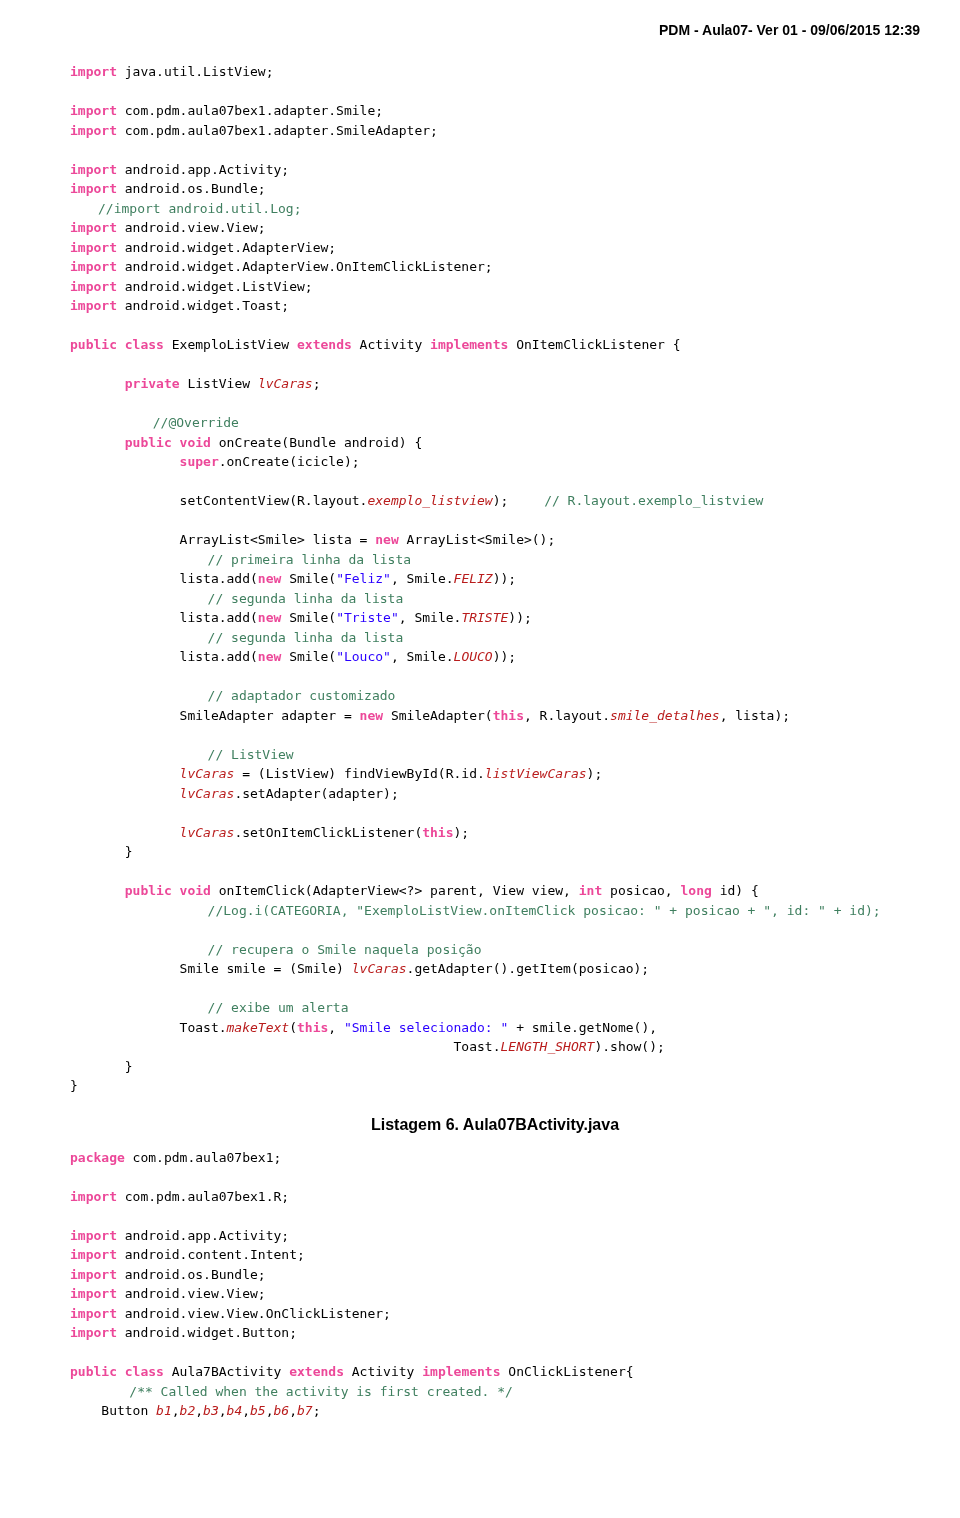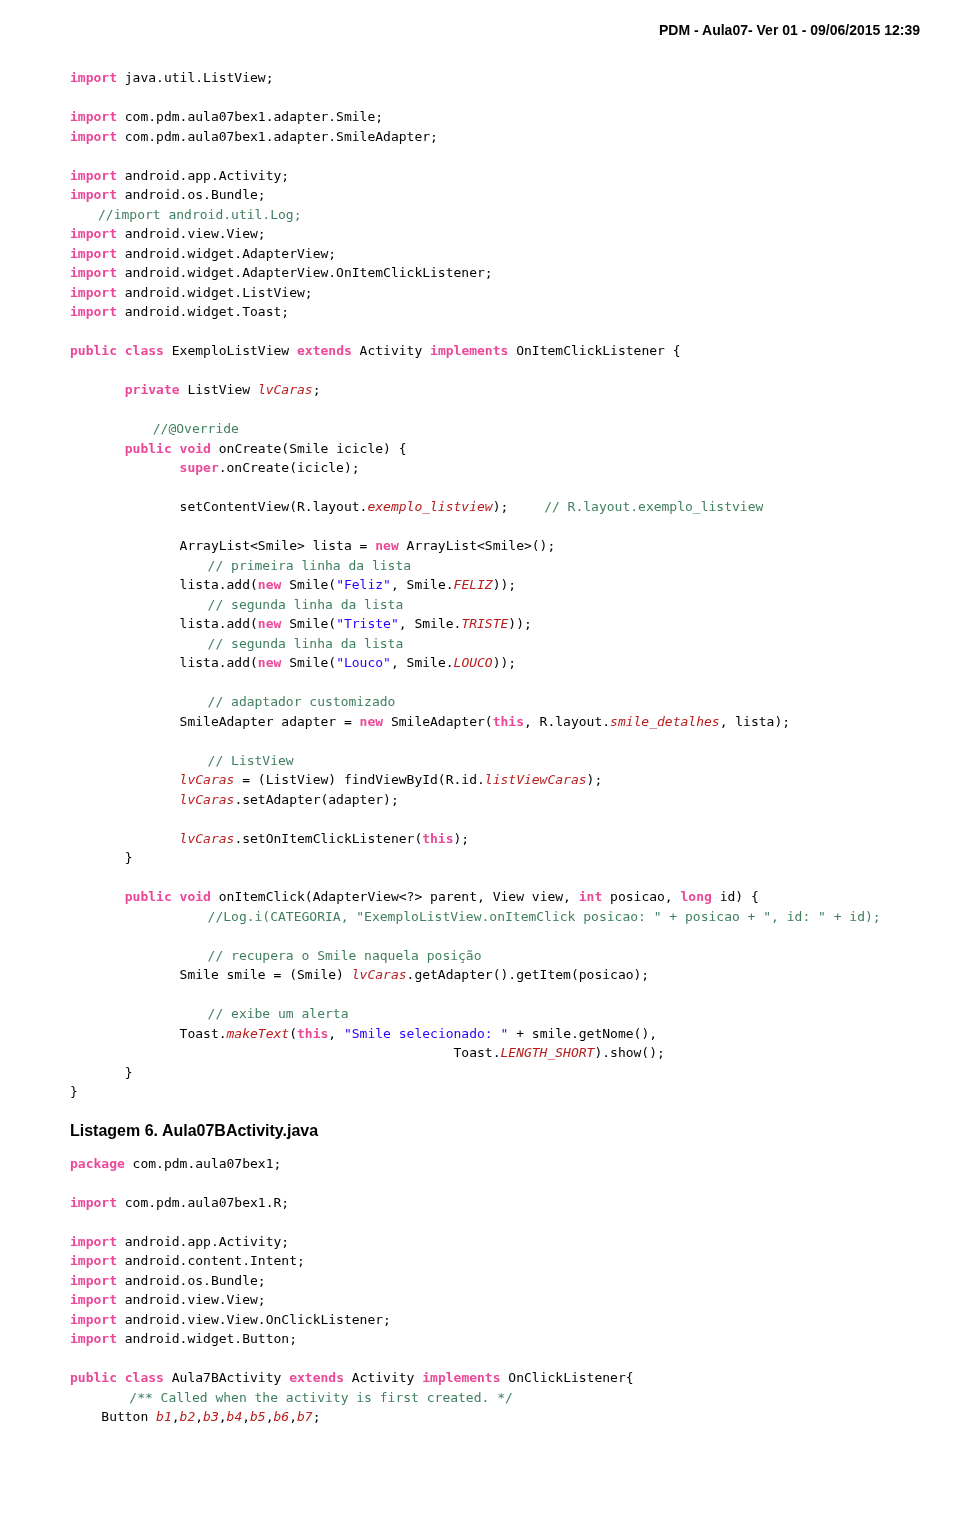--- a/index.html
+++ b/index.html
@@ -13,39 +13,40 @@
   }
   .page {
     padding: 22px 40px 20px 70px;
     box-sizing: border-box;
   }
   .header {
     font-family: Arial, sans-serif;
     font-weight: bold;
     font-size: 14px;
     text-align: right;
-    margin-bottom: 30px;
+    margin-bottom: 24px;
     color: #000;
   }
   pre.code {
     margin: 0;
     white-space: pre;
     font-family: "DejaVu Sans Mono", "Consolas", "Courier New", monospace;
     font-size: 13px;
     line-height: 1.5;
   }
   .kw { color: #ec4899; font-weight: bold; }
   .cm { color: #3f7f5f; margin-left: 28px; }
   .str { color: #2a00ff; }
   .st { color: #b91c1c; font-style: italic; }
   .listing-title {
     font-family: Arial, sans-serif;
     font-size: 16px;
     font-weight: bold;
     margin: 20px 0 14px 0;
+    text-align: center;
   }
   .footer {
     text-align: center;
     font-family: "Times New Roman", serif;
     font-size: 14px;
     margin-top: 30px;
   }
 </style>
 </head>
 <body>
@@ -65,21 +66,21 @@
 <span class="kw">import</span><span> android.widget.AdapterView;</span>
 <span class="kw">import</span><span> android.widget.AdapterView.OnItemClickListener;</span>
 <span class="kw">import</span><span> android.widget.ListView;</span>
 <span class="kw">import</span><span> android.widget.Toast;</span>
 
 <span class="kw">public</span> <span class="kw">class</span><span> ExemploListView </span><span class="kw">extends</span><span> Activity </span><span class="kw">implements</span><span> OnItemClickListener {</span>
 
        <span class="kw">private</span><span> ListView </span><span class="st">lvCaras</span><span>;</span>
 
        <span class="cm">//@Override</span>
-       <span class="kw">public</span> <span class="kw">void</span><span> onCreate(Smile icicle) {</span>
+       <span class="kw">public</span> <span class="kw">void</span><span> onCreate(Bundle android) {</span>
               <span class="kw">super</span><span>.onCreate(icicle);</span>
 
               <span>setContentView(R.layout.</span><span class="st">exemplo_listview</span><span>); </span><span class="cm">// R.layout.exemplo_listview</span>
 
               <span>ArrayList&lt;Smile&gt; lista = </span><span class="kw">new</span><span> ArrayList&lt;Smile&gt;();</span>
               <span class="cm">// primeira linha da lista</span>
               <span>lista.add(</span><span class="kw">new</span><span> Smile(</span><span class="str">"Feliz"</span><span>, Smile.</span><span class="st">FELIZ</span><span>));</span>
               <span class="cm">// segunda linha da lista</span>
               <span>lista.add(</span><span class="kw">new</span><span> Smile(</span><span class="str">"Triste"</span><span>, Smile.</span><span class="st">TRISTE</span><span>));</span>
               <span class="cm">// segunda linha da lista</span>

